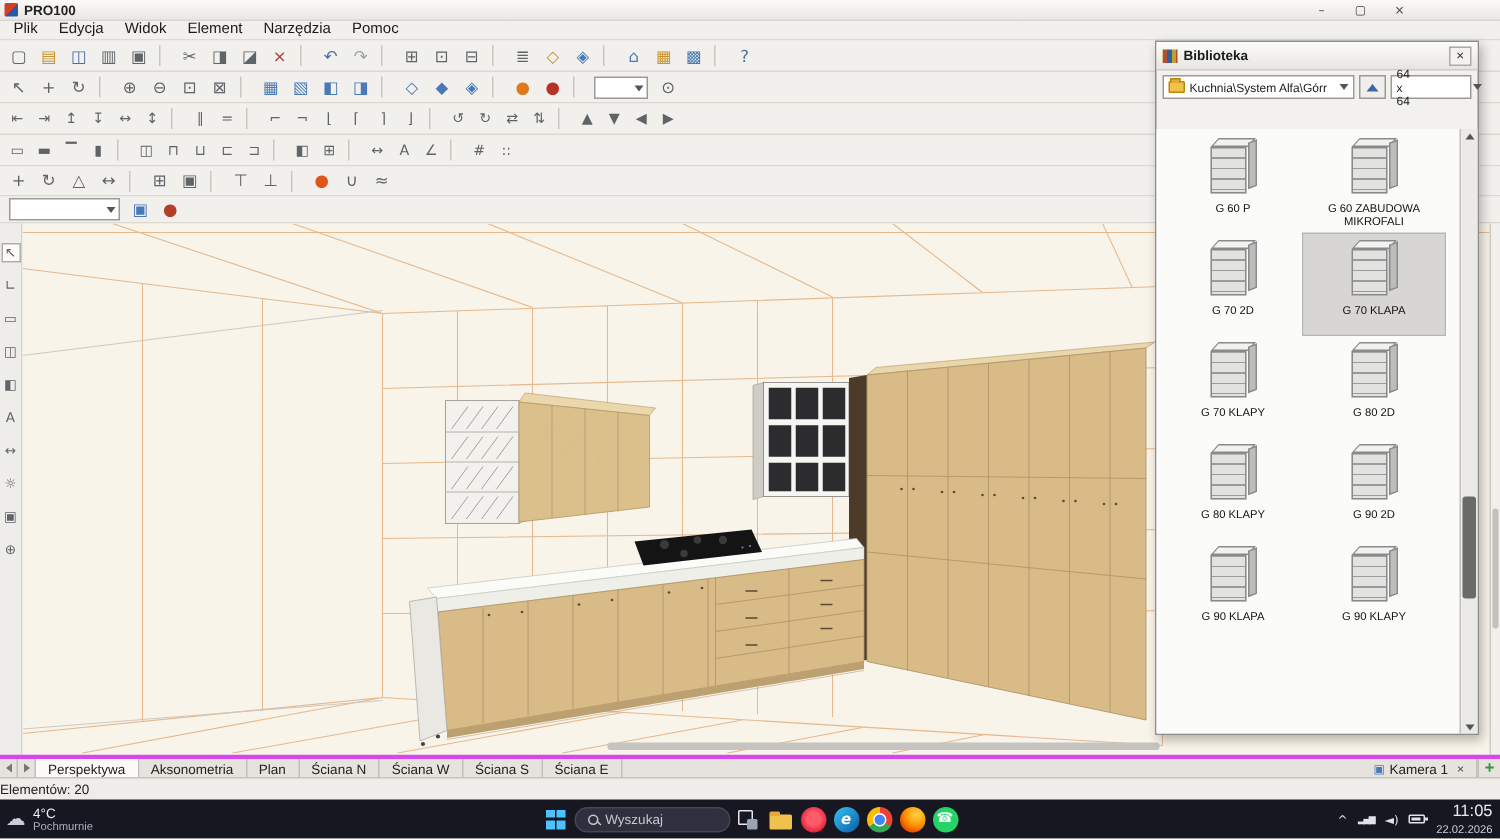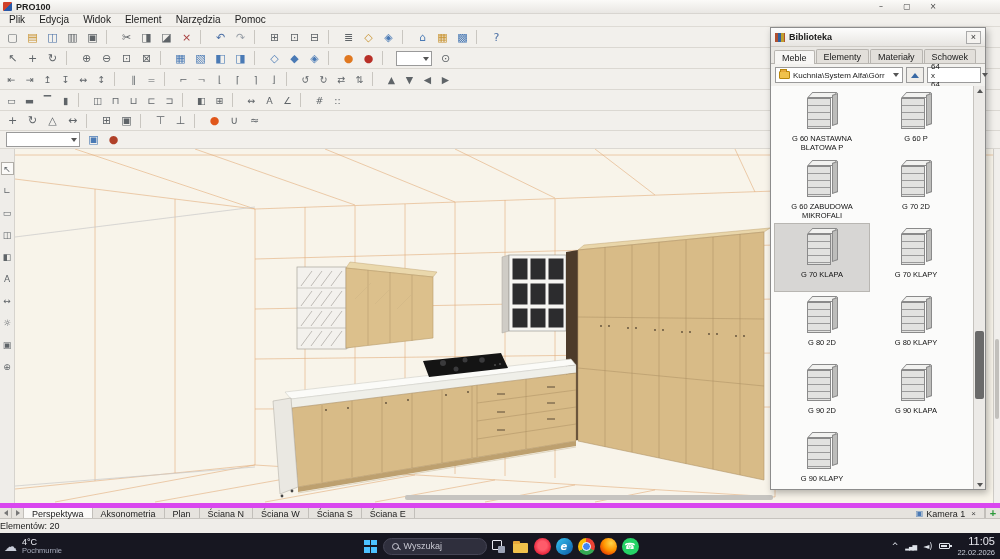--- a/index.html
+++ b/index.html
@@ -84,21 +84,21 @@
             transform:skewY(-20deg);}
   .lib-label{font-size:7.5px;line-height:1.25;height:20px;overflow:hidden;color:#111;}
   .lib-scroll{position:absolute;top:58px;bottom:0;right:0;width:12px;background:#eceae7;border-left:1px solid #c6c3be;}
   .sarr{position:absolute;left:0;right:0;height:9px;display:flex;align-items:center;justify-content:center;}
   .sarr.up{top:0;} .sarr.down{bottom:0;}
   .tri-up{width:0;height:0;border-left:3px solid transparent;border-right:3px solid transparent;border-bottom:4px solid #555;}
   .tri-down{width:0;height:0;border-left:3px solid transparent;border-right:3px solid transparent;border-top:4px solid #555;}
   .sthumb{position:absolute;top:245px;height:68px;left:1px;right:1px;background:#6a6a6a;border-radius:2px;}
 
   
-  .viewtabs{height:15px;background:#e6e3de;border-top:5px solid #d946ef;display:flex;align-items:stretch;font-size:9px;}
+  .viewtabs{height:15px;background:#e6e3de;border-top:3px solid #d946ef;display:flex;align-items:stretch;font-size:9px;}
   .tabscroll{width:12px;display:flex;align-items:center;justify-content:center;border-right:1px solid #c2bfba;}
   .tri-left{width:0;height:0;border-top:3px solid transparent;border-bottom:3px solid transparent;border-right:4px solid #777;}
   .tri-right{width:0;height:0;border-top:3px solid transparent;border-bottom:3px solid transparent;border-left:4px solid #777;}
   .vtab{padding:1px 8px 0;border-right:1px solid #c2bfba;display:flex;align-items:center;gap:3px;color:#222;}
   .vtab.active{background:#fbfaf8;}
   .vtab-right{margin-left:auto;display:flex;align-items:stretch;}
   .cam-ico{color:#4a7ab5;font-size:8px;font-family:"DejaVu Sans",sans-serif;}
   .cam-close{font-size:8px;color:#444;margin-left:3px;}
   .plus-btn{width:15px;display:flex;align-items:center;justify-content:center;color:#2a9a3a;font-weight:bold;
             font-size:11px;border-left:1px solid #c2bfba;}
@@ -628,49 +628,35 @@
       <div class="vthumb"></div>
     </div>
   </div>
 
   <div class="library">
     <div class="lib-head">
       <span class="lib-ico"></span>
       <span class="lib-title">Biblioteka</span>
       <span class="lib-close">×</span>
     </div>
-    <div class="lib-tabs">
-      <span class="ltab active"><i style="font-style:normal">Meble</i></span>
-        <span class="ltab"><i style="font-style:normal">Elementy</i></span>
-        <span class="ltab"><i style="font-style:normal">Materiały</i></span>
-        <span class="ltab"><i style="font-style:normal">Schowek</i></span>
-    </div>
     <div class="lib-pathrow">
       <div class="combo path-combo">
         <span class="folder-ico"></span>
         <span>Kuchnia\System Alfa\Górr</span>
         <span class="carrow"></span>
       </div>
       <div class="up-btn">
         <span class="up-tri"></span>
       </div>
       <div class="combo size-combo">
         <span>64 x 64</span>
         <span class="carrow"></span>
       </div>
     </div>
     <div class="lib-list">
-      <div class="lib-item">
-          <div class="thumb">
-            <span class="t"></span>
-            <span class="f"></span>
-            <span class="s"></span>
-          </div>
-          <div class="lib-label"><i style="font-style:normal">G 60 NASTAWNA BLATOWA P</i></div>
-        </div>
         <div class="lib-item">
           <div class="thumb">
             <span class="t"></span>
             <span class="f"></span>
             <span class="s"></span>
           </div>
           <div class="lib-label"><i style="font-style:normal">G 60 P</i></div>
         </div>
         <div class="lib-item">
           <div class="thumb">

